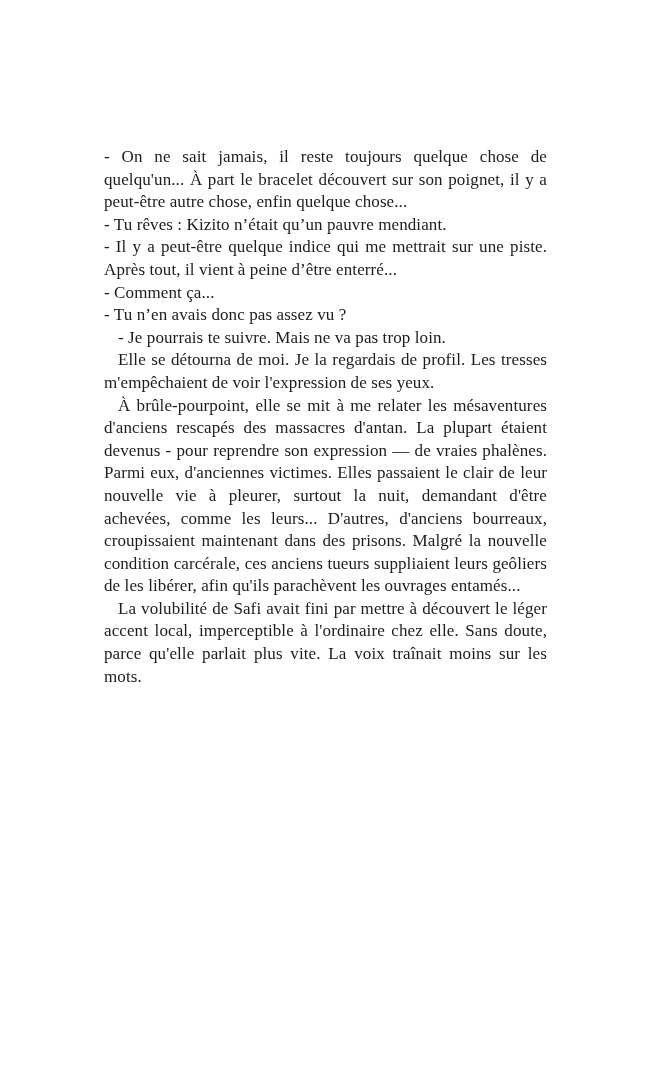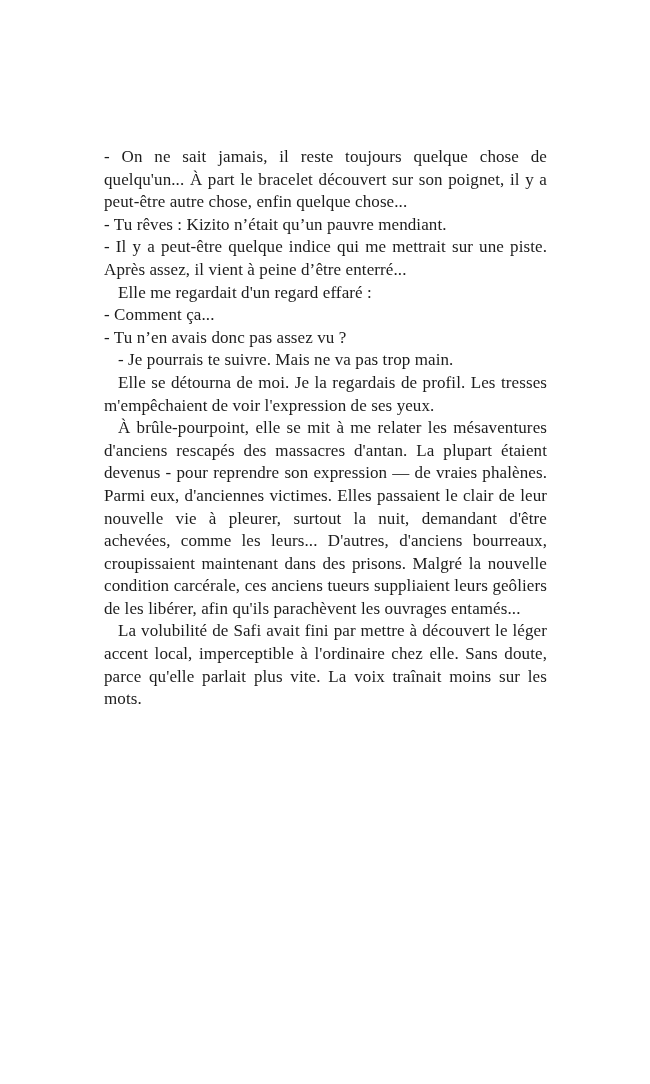--- a/index.html
+++ b/index.html
@@ -43,23 +43,22 @@
     color: #be185d;
   }
 </style>
 </head>
 <body>
 
 <div class="page">
   <div class="text-block" id="paragraphs">
       <p class="">- On ne sait jamais, il reste toujours quelque chose de quelqu'un... À part le bracelet découvert sur son poignet, il y a peut-être autre chose, enfin quelque chose...</p>
       <p class="">- Tu rêves : Kizito n’était qu’un pauvre mendiant.</p>
-      <p class="">- Il y a peut-être quelque indice qui me mettrait sur une piste. Après assez, il vient à peine d’être enterré...</p>
-      <p class="indent">Elle me regardait d'un regard effaré :</p>
+      <p class="">- Il y a peut-être quelque indice qui me mettrait sur une piste. Après tout, il vient à peine d’être enterré...</p>
       <p class="">- Comment ça...</p>
       <p class="">- Tu n’en avais donc pas assez vu ?</p>
-      <p class="indent">- Je pourrais te suivre. Mais ne va pas trop main.</p>
+      <p class="indent">- Je pourrais te suivre. Mais ne va pas trop loin.</p>
       <p class="indent">Elle se détourna de moi. Je la regardais de profil. Les tresses m'empêchaient de voir l'expression de ses yeux.</p>
       <p class="indent">À brûle-pourpoint, elle se mit à me relater les mésaventures d'anciens rescapés des massacres d'antan. La plupart étaient devenus - pour reprendre son expression — de vraies phalènes. Parmi eux, d'anciennes victimes. Elles passaient le clair de leur nouvelle vie à pleurer, surtout la nuit, demandant d'être achevées, comme les leurs... D'autres, d'anciens bourreaux, croupissaient maintenant dans des prisons. Malgré la nouvelle condition carcérale, ces anciens tueurs suppliaient leurs geôliers de les libérer, afin qu'ils parachèvent les ouvrages entamés...</p>
       <p class="indent">La volubilité de Safi avait fini par mettre à découvert le léger accent local, imperceptible à l'ordinaire chez elle. Sans doute, parce qu'elle parlait plus vite. La voix traînait moins sur les mots.</p>
     </div>
   <div class="page-number">77</div>
 </div>
 
 </body></html>

